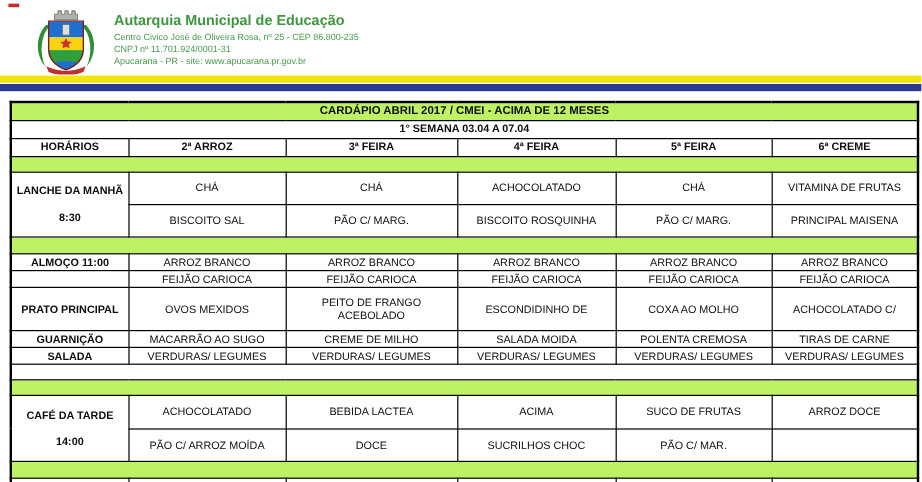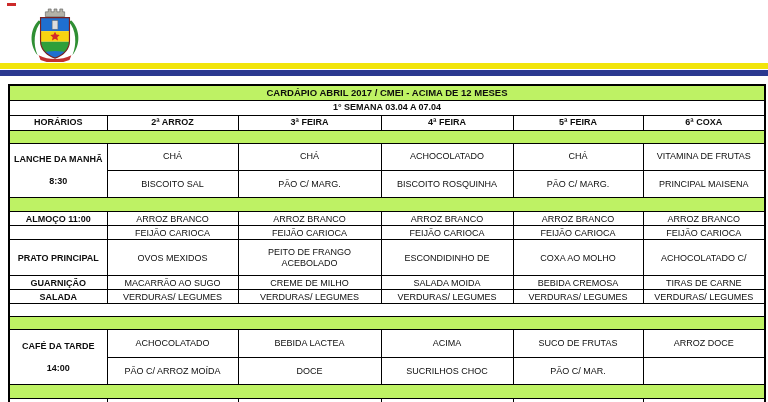--- a/index.html
+++ b/index.html
@@ -53,20 +53,26 @@
       <rect x="16" y="24" width="30" height="11" fill="#f7d411"></rect>
       <rect x="16" y="35" width="30" height="17" fill="#2e9f3a"></rect>
       <path d="M16,47 Q31,42 46,47 V52 H16 Z" fill="#1f6fd0"></path>
       <rect x="28" y="13" width="6" height="9" fill="#ddd" stroke="#666" stroke-width="0.5"></rect>
       <path d="M31,24.5 l1.5,3.1 3.4,.35 -2.55,2.3 .75,3.35 -3.1,-1.7 -3.1,1.7 .75,-3.35 -2.55,-2.3 3.4,-.35 Z" fill="#d42a2a"></path>
     </g>
     <path d="M16,10 H46 V34 C46,44 39,49 31,52 C23,49 16,44 16,34 Z" fill="none" stroke="#7a2020" stroke-width="1.2"></path>
     <path d="M14,49 Q31,57 48,49 L46,54 Q31,60 16,54 Z" fill="#c03030"></path>
   </svg>
 
+  <div class="org-block">
+    <div class="org-name">Autarquia Municipal de Educação</div>
+    <div class="org-line">Centro Civico José de Oliveira Rosa, nº 25 - CEP 86.800-235</div>
+    <div class="org-line">CNPJ nº 11.701.924/0001-31</div>
+    <div class="org-line">Apucarana - PR - site: www.apucarana.pr.gov.br</div>
+  </div>
 
   <div class="bar bar-yellow"></div>
   <div class="bar bar-blue"></div>
 
   <table class="menu">
     <colgroup>
       <col class="c0">
         <col class="c1">
         <col class="c2">
         <col class="c3">
@@ -79,21 +85,21 @@
       </tr>
       <tr class="r15">
         <td colspan="6" class="b">1° SEMANA 03.04 A 07.04</td>
       </tr>
       <tr class="r15 b">
         <td>HORÁRIOS</td>
         <td>2ª ARROZ</td>
         <td>3ª FEIRA</td>
         <td>4ª FEIRA</td>
         <td>5ª FEIRA</td>
-        <td>6ª COXA</td>
+        <td>6ª CREME</td>
       </tr>
 
       <tr class="r13">
           <td colspan="6" class="gray"></td>
         </tr>
 
       <tr class="r14">
         <td rowspan="2" class="b">
           <div>LANCHE DA MANHÃ</div>
           <div>8:30</div>
@@ -139,21 +145,21 @@
 ACEBOLADO</td>
         <td>ESCONDIDINHO DE</td>
         <td>COXA AO MOLHO</td>
         <td>ACHOCOLATADO C/</td>
       </tr>
       <tr class="r14">
         <td class="b">GUARNIÇÃO</td>
         <td>MACARRÃO AO SUGO</td>
         <td>CREME DE MILHO</td>
         <td>SALADA MOIDA</td>
-        <td>BEBIDA CREMOSA</td>
+        <td>POLENTA CREMOSA</td>
         <td>TIRAS DE CARNE</td>
       </tr>
       <tr class="r14">
         <td class="b">SALADA</td>
         <td>VERDURAS/ LEGUMES</td>
         <td>VERDURAS/ LEGUMES</td>
         <td>VERDURAS/ LEGUMES</td>
         <td>VERDURAS/ LEGUMES</td>
         <td>VERDURAS/ LEGUMES</td>
       </tr>

